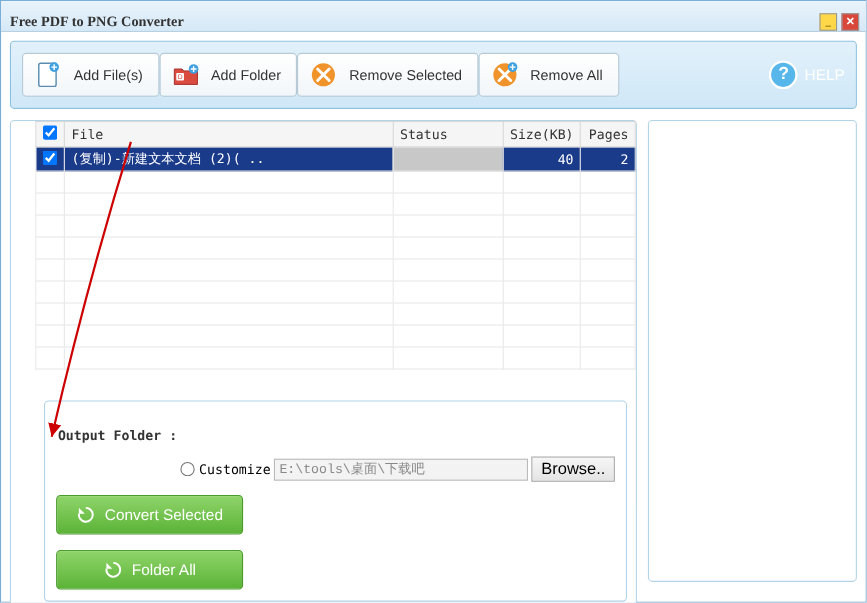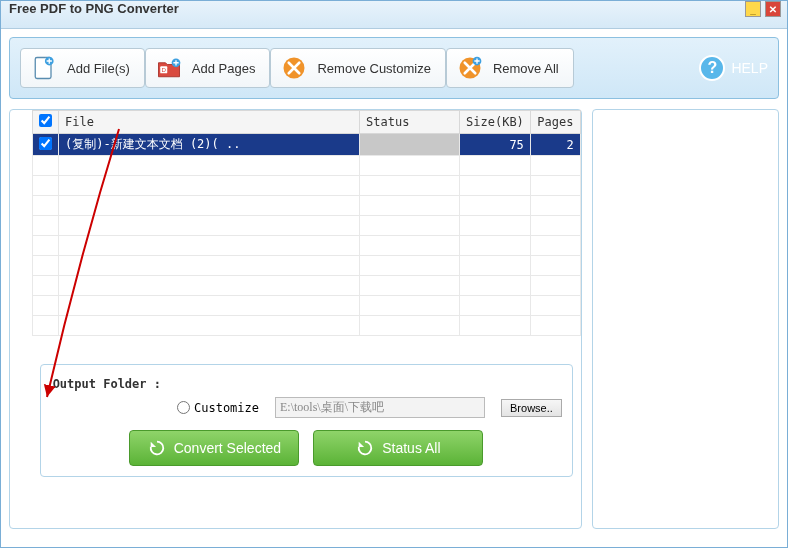--- a/index.html
+++ b/index.html
@@ -1,18 +1,18 @@
 <!DOCTYPE html>
 <html><head>
 <meta charset="utf-8">
 <style>
 * { box-sizing: border-box; margin: 0; padding: 0; }
 body { font-family: "Microsoft YaHei", Arial, sans-serif; font-size: 12px; background: #fff; width: 788px; height: 548px; overflow: hidden; }
 .window { width: 788px; height: 548px; border: 1px solid #7aaed6; background: #fff; }
-.titlebar { height: 28px; background: linear-gradient(to bottom, #e8f3fb, #d6e9f7); border-bottom: 1px solid #b0cce0; display: flex; align-items: flex-start; padding: 0 6px 16px 8px; }
+.titlebar { height: 28px; background: linear-gradient(to bottom, #e8f3fb, #d6e9f7); border-bottom: 1px solid #b0cce0; display: flex; align-items: flex-end; padding: 0 6px 0 8px; font-family: Liberation Serif, serif; }
 .titlebar .title { font-weight: bold; color: #333; flex: 1; font-size: 13px; }
 .titlebtn { width: 16px; height: 16px; margin-left: 4px; display: inline-flex; align-items: center; justify-content: center; border: 1px solid #999; font-size: 10px; font-weight: bold; }
 .min { background: #ffd84a; color: #7a5a00; }
 .close { background: #d9463a; color: #fff; }
 .content { padding: 8px; }
 .toolbar-wrap { border: 1px solid #8cc0e0; border-radius: 4px; background: linear-gradient(to bottom, #e2f1fb, #cfe7f7); padding: 10px; display: flex; align-items: center; }
 .tbtn { height: 40px; background: linear-gradient(to bottom, #fff, #f2f6f9); border: 1px solid #b7cad6; border-radius: 4px; display: inline-flex; align-items: center; padding: 0 14px 0 8px; gap: 8px; cursor: pointer; font-size: 13px; color: #333; }
 .tbtn .ic { width: 30px; height: 30px; display: inline-flex; align-items: center; justify-content: center; }
 .tbtn .ic svg { width: 28px; height: 28px; }
 .help { margin-left: auto; display: inline-flex; align-items: center; gap: 6px; color: #fff; font-size: 14px; cursor: pointer; }
@@ -20,34 +20,34 @@
 .main-row { display: flex; gap: 10px; margin-top: 10px; }
 .panel { border: 1px solid #b3d4e8; border-radius: 4px; background: #fff; padding-left: 22px; }
 .left-panel { flex: 1; display: flex; flex-direction: column; }
 .right-panel { width: 225px; height: 420px; }
 .table-area { height: 246px; overflow: hidden; }
 table.filetbl { width: 100%; border-collapse: collapse; font-family: "SimSun", monospace; font-size: 12px; }
 table.filetbl th { background: #f5f5f5; border: 1px solid #d8d8d8; padding: 3px 6px; text-align: left; font-weight: normal; color: #333; height: 20px; }
 table.filetbl th.chkcol { width: 24px; text-align: center; }
 table.filetbl th.statuscol { width: 100px; }
 table.filetbl th.sizecol { width: 70px; text-align: right; }
-table.filetbl th.pagecol { width: 50px; text-align: center; }
+table.filetbl th.pagecol { width: 50px; text-align: right; }
 table.filetbl td { border: 1px solid #e8e8e8; padding: 2px 6px; height: 20px; }
 tr.sel td { background: #1a3a8a; color: #fff; }
 tr.sel td.statuscell { background: #c8c8c8; }
 tr.sel td.sizecol, tr.sel td.pagecol { text-align: right; }
 td.chkcol { text-align: center; }
 tr.empty td { height: 20px; }
 .output-panel { border: 1px solid #b3d4e8; border-radius: 4px; background: #fff; margin: 8px; padding: 12px 10px 10px 10px; }
-.out-row { display: flex; align-items: center; gap: 16px; margin-bottom: 6px; font-family: "SimSun", monospace; font-size: 12px; }
+.out-row { display: flex; align-items: center; gap: 3px; margin-bottom: 6px; font-family: "SimSun", monospace; font-size: 12px; margin-top: 12px; }
 .out-label { font-weight: bold; color: #333; width: 110px; text-align: right; }
 .out-radio-row { display: flex; align-items: center; gap: 4px; }
-.cust-input { width: 210px; border: 1px solid #bbb; background: #f3f3f3; color: #888; padding: 2px 4px; font-family: Liberation Serif, serif; font-size: 12px; }
-.browse-btn { border: 1px solid #aaa; background: linear-gradient(to bottom, #f6f6f6, #e4e4e4); padding: 2px 8px; font-size: 11px; cursor: pointer; }
-.conv-row { display: flex; gap: 14px; justify-content: center; margin-top: 12px; }
+.cust-input { width: 231px; border: 1px solid #bbb; background: #f3f3f3; color: #888; padding: 2px 4px; font-family: Liberation Mono, monospace; font-size: 12px; }
+.browse-btn { border: 1px solid #aaa; background: linear-gradient(to bottom, #f6f6f6, #e4e4e4); padding: 2px 8px; font-size: 15px; cursor: pointer; }
+.conv-row { display: flex; gap: 14px; justify-content: center; margin-top: 12px; flex-direction: column; }
 .cbtn { width: 170px; height: 36px; background: linear-gradient(to bottom, #8fd46a, #5bb337); border: 1px solid #4a9a2c; border-radius: 4px; color: #fff; font-size: 14px; display: inline-flex; align-items: center; justify-content: center; gap: 8px; cursor: pointer; }
 .cbtn .ric { width: 18px; height: 18px; }
 .footer-link { padding: 6px 12px; }
 .footer-link a { color: #1a4fb0; font-size: 11px; text-decoration: underline; }
 .arrow-svg { position: absolute; pointer-events: none; }
 .main-row { position: relative; }
 </style>
 </head>
 <body>
 
@@ -75,30 +75,30 @@
       <div class="tbtn">
         <span class="ic">
           <svg viewBox="0 0 32 32">
               <path d="M4 10 L4 26 L28 26 L28 12 L14 12 L12 10 Z" fill="#d94a3f" stroke="#a63028"></path>
               <rect x="6" y="14" width="8" height="8" fill="#fff" rx="1"></rect>
               <text x="10" y="20" font-size="7" fill="#d94a3f" text-anchor="middle">D</text>
               <circle cx="24" cy="10" r="5" fill="#3fa0e0"></circle>
               <path d="M24 7v6M21 10h6" stroke="#fff" stroke-width="1.5"></path>
             </svg>
         </span>
-        <span>Add Pages</span>
+        <span>Add Folder</span>
       </div>
       <div class="tbtn">
         <span class="ic">
           <svg viewBox="0 0 32 32">
               <circle cx="16" cy="16" r="12" fill="#f0932a"></circle>
               <path d="M10 10 L22 22 M22 10 L10 22" stroke="#fff" stroke-width="3" stroke-linecap="round"></path>
             </svg>
         </span>
-        <span>Remove Customize</span>
+        <span>Remove Selected</span>
       </div>
       <div class="tbtn">
         <span class="ic">
           <svg viewBox="0 0 32 32">
               <circle cx="16" cy="16" r="12" fill="#f0932a"></circle>
               <path d="M10 10 L22 22 M22 10 L10 22" stroke="#fff" stroke-width="3" stroke-linecap="round"></path>
               <circle cx="24" cy="8" r="5" fill="#3fa0e0"></circle>
               <path d="M24 5v6M21 8h6" stroke="#fff" stroke-width="1.5"></path>
             </svg>
         </span>
@@ -131,21 +131,21 @@
                 <th class="statuscol">Status</th>
                 <th class="sizecol">Size(KB)</th>
                 <th class="pagecol">Pages</th>
               </tr>
             </thead>
             <tbody>
               <tr class="sel">
                 <td class="chkcol"><input type="checkbox" checked="" style=""></td>
                 <td>(复制)-新建文本文档 (2)( ..</td>
                 <td class="statuscell"></td>
-                <td class="sizecol">75</td>
+                <td class="sizecol">40</td>
                 <td class="pagecol">2</td>
               </tr>
               <tr class="empty">
                   <td></td>
                   <td></td>
                   <td></td>
                   <td></td>
                   <td></td>
                 </tr>
               <tr class="empty">
@@ -227,21 +227,21 @@
                   <path d="M10 3 a7 7 0 1 1 -6.9 5.8" fill="none" stroke="#fff" stroke-width="2"></path>
                   <path d="M3 3 L3 9 L9 9 Z" fill="#fff"></path>
                 </svg>
               <span>Convert Selected</span>
             </div>
             <div class="cbtn">
               <svg class="ric" viewBox="0 0 20 20">
                   <path d="M10 3 a7 7 0 1 1 -6.9 5.8" fill="none" stroke="#fff" stroke-width="2"></path>
                   <path d="M3 3 L3 9 L9 9 Z" fill="#fff"></path>
                 </svg>
-              <span>Status All</span>
+              <span>Folder All</span>
             </div>
           </div>
         </div>
 
       </div>
 
       <div class="panel right-panel"></div>
     </div>
   </div>
 </div>

